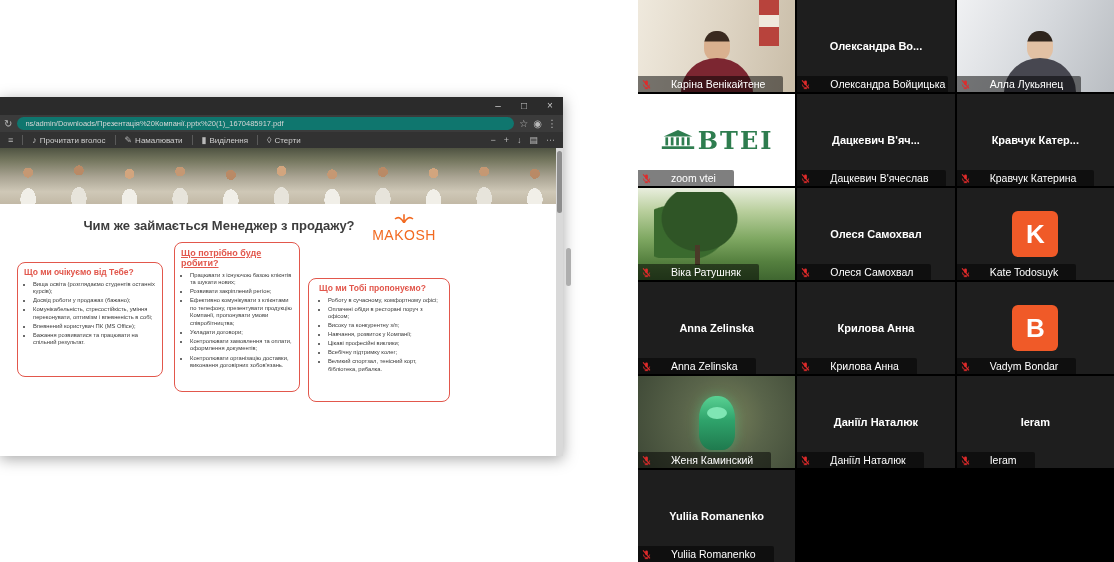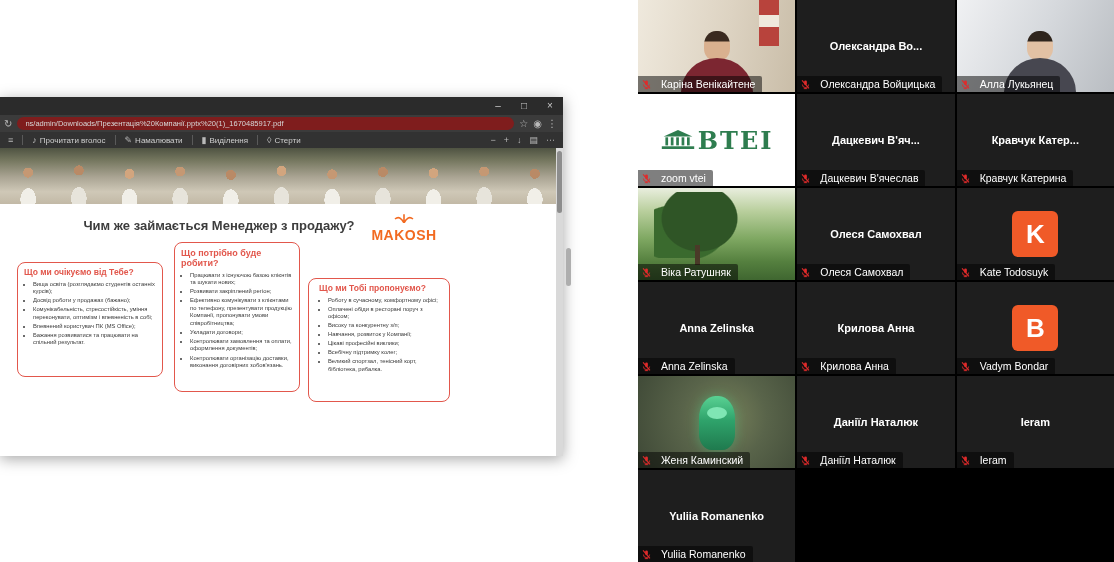--- a/index.html
+++ b/index.html
@@ -9,21 +9,21 @@
 
   
   .left-pane{position:relative;width:638px;height:562px;background:#fff;flex:0 0 auto;}
 
   .browser{position:absolute;left:0;top:97px;width:563px;height:359px;background:#fff;
            box-shadow:0 3px 14px rgba(0,0,0,.35);}
   .titlebar{height:18px;background:#2b2b2b;display:flex;align-items:center;justify-content:flex-end;}
   .win-btn{width:26px;text-align:center;color:#c8c8c8;font-size:10px;line-height:18px;cursor:default;}
   .addressbar{height:17px;background:#3b3b3b;display:flex;align-items:center;gap:5px;padding:0 6px 0 4px;}
   .nav-ic{color:#b9b9b9;font-size:10px;}
-  .urlbox{flex:1;height:13px;line-height:13px;background:#7f1d1d;border-radius:7px;color:#d6d6d6;
+  .urlbox{flex:1;height:13px;line-height:13px;background:#0f766e;border-radius:7px;color:#d6d6d6;
           font-size:7.5px;padding:0 8px;white-space:nowrap;overflow:hidden;}
   .pdf-toolbar{height:16px;background:#323232;display:flex;align-items:center;gap:9px;padding:0 8px;}
   .tb-ic{color:#b9b9b9;font-size:9px;line-height:16px;}
   .tb-item{display:flex;align-items:center;gap:3px;color:#cfcfcf;font-size:8px;white-space:nowrap;}
   .sep{width:1px;height:10px;background:#5a5a5a;}
   .tb-right{margin-left:auto;display:flex;gap:8px;align-items:center;}
 
   .pdf-content{position:relative;width:100%;height:308px;background:#fff;overflow:hidden;}
   .photo{height:56px;width:100%;
     background:
@@ -48,46 +48,46 @@
       radial-gradient(ellipse 11px 16px at 68% 91%, #e7e4db 70%, transparent 71%),
       radial-gradient(ellipse 11px 16px at 77% 94%, #f1efe8 70%, transparent 71%),
       radial-gradient(ellipse 11px 16px at 86% 90%, #e7e4db 70%, transparent 71%),
       radial-gradient(ellipse 11px 16px at 95% 92%, #f1efe8 70%, transparent 71%),
       linear-gradient(180deg,#4f5342 0%,#75775f 22%,#aaa493 52%,#cfc8b7 78%,#c2b9a6 100%);
   }
   .slide{position:relative;height:252px;background:#fff;}
   .slide-title{position:absolute;top:14px;left:74px;width:290px;text-align:center;
                font-size:13px;font-weight:bold;color:#3d3d3d;white-space:nowrap;}
   .makosh{position:absolute;top:5px;left:358px;width:92px;text-align:center;color:#f26a21;}
-  .makosh-text{display:block;font-weight:700;font-size:14px;letter-spacing:.5px;}
+  .makosh-text{display:block;font-weight:400;font-size:14px;letter-spacing:.5px;}
   .box{position:absolute;border:1px solid #e2574c;border-radius:8px;background:#fff;padding:5px 6px;}
   .box h3{margin:0 0 3px 0;color:#e2574c;font-size:8.5px;line-height:1.15;}
   .box ul{margin:0;padding-left:9px;}
   .box li{font-size:5.8px;line-height:1.3;color:#3a3a3a;margin-bottom:1.5px;}
   .b1{left:17px;top:58px;width:146px;height:115px;}
   .b2{left:174px;top:38px;width:126px;height:150px;}
-  .b2 h3{font-size:9px;}
+  .b2 h3{font-size:9px;text-decoration:underline;}
   .b3{left:308px;top:74px;width:142px;height:124px;padding-left:10px;}
   .pdf-scrollbar{position:absolute;right:0;top:0;width:7px;height:100%;background:#d9d9d9;}
   .pdf-thumb{position:absolute;left:1px;top:3px;width:5px;height:62px;background:#8d8d8d;border-radius:3px;}
 
   .divider-handle{position:absolute;left:566px;top:248px;width:5px;height:38px;
                   background:#aeaeae;border-radius:3px;}
 
   
   .grid{width:476px;height:562px;background:#000;display:grid;
         grid-template-columns:repeat(3,1fr);grid-template-rows:repeat(6,1fr);gap:2px;flex:0 0 auto;}
   .tile{position:relative;background:#1e1e1e;overflow:hidden;}
   .tile.active{box-shadow:inset 0 0 0 3px #bfd244;}
   .tile-center{position:absolute;inset:0;display:flex;flex-direction:column;align-items:center;justify-content:center;}
   .center-name{color:#fff;font-weight:bold;font-size:11px;text-align:center;padding:0 4px;}
   .avatar-sq{width:46px;height:46px;border-radius:6px;background:#f05a28;display:flex;align-items:center;
              justify-content:center;color:#fff;font-weight:bold;font-size:26px;}
-  .plabel{position:absolute;left:0;bottom:0;display:inline-flex;align-items:center;gap:9px;
-          background:rgba(0,0,0,.5);padding:2px 7px 2px 3px;border-radius:0 2px 0 0;
+  .plabel{position:absolute;left:0;bottom:0;display:inline-flex;align-items:center;gap:19px;
+          background:rgba(0,0,0,.5);padding:2px 18px 2px 3px;border-radius:0 2px 0 0;
           color:#fff;font-size:10.5px;max-width:96%;white-space:nowrap;overflow:hidden;}
   .mic{width:11px;height:11px;flex:0 0 auto;}
 
   .vid{position:absolute;inset:0;}
   .person{position:absolute;left:var(--px,0);right:0;top:0;bottom:0;}
   .person::before{content:"";position:absolute;left:50%;bottom:34%;transform:translateX(-50%);
     width:26px;height:30px;border-radius:46% 46% 42% 42%;
     background:linear-gradient(180deg,var(--hair) 34%,var(--skin) 36%);}
   .person::after{content:"";position:absolute;left:50%;bottom:0;transform:translateX(-50%);
     width:72px;height:37%;border-radius:50% 50% 0 0/100% 100% 0 0;background:var(--top);}

